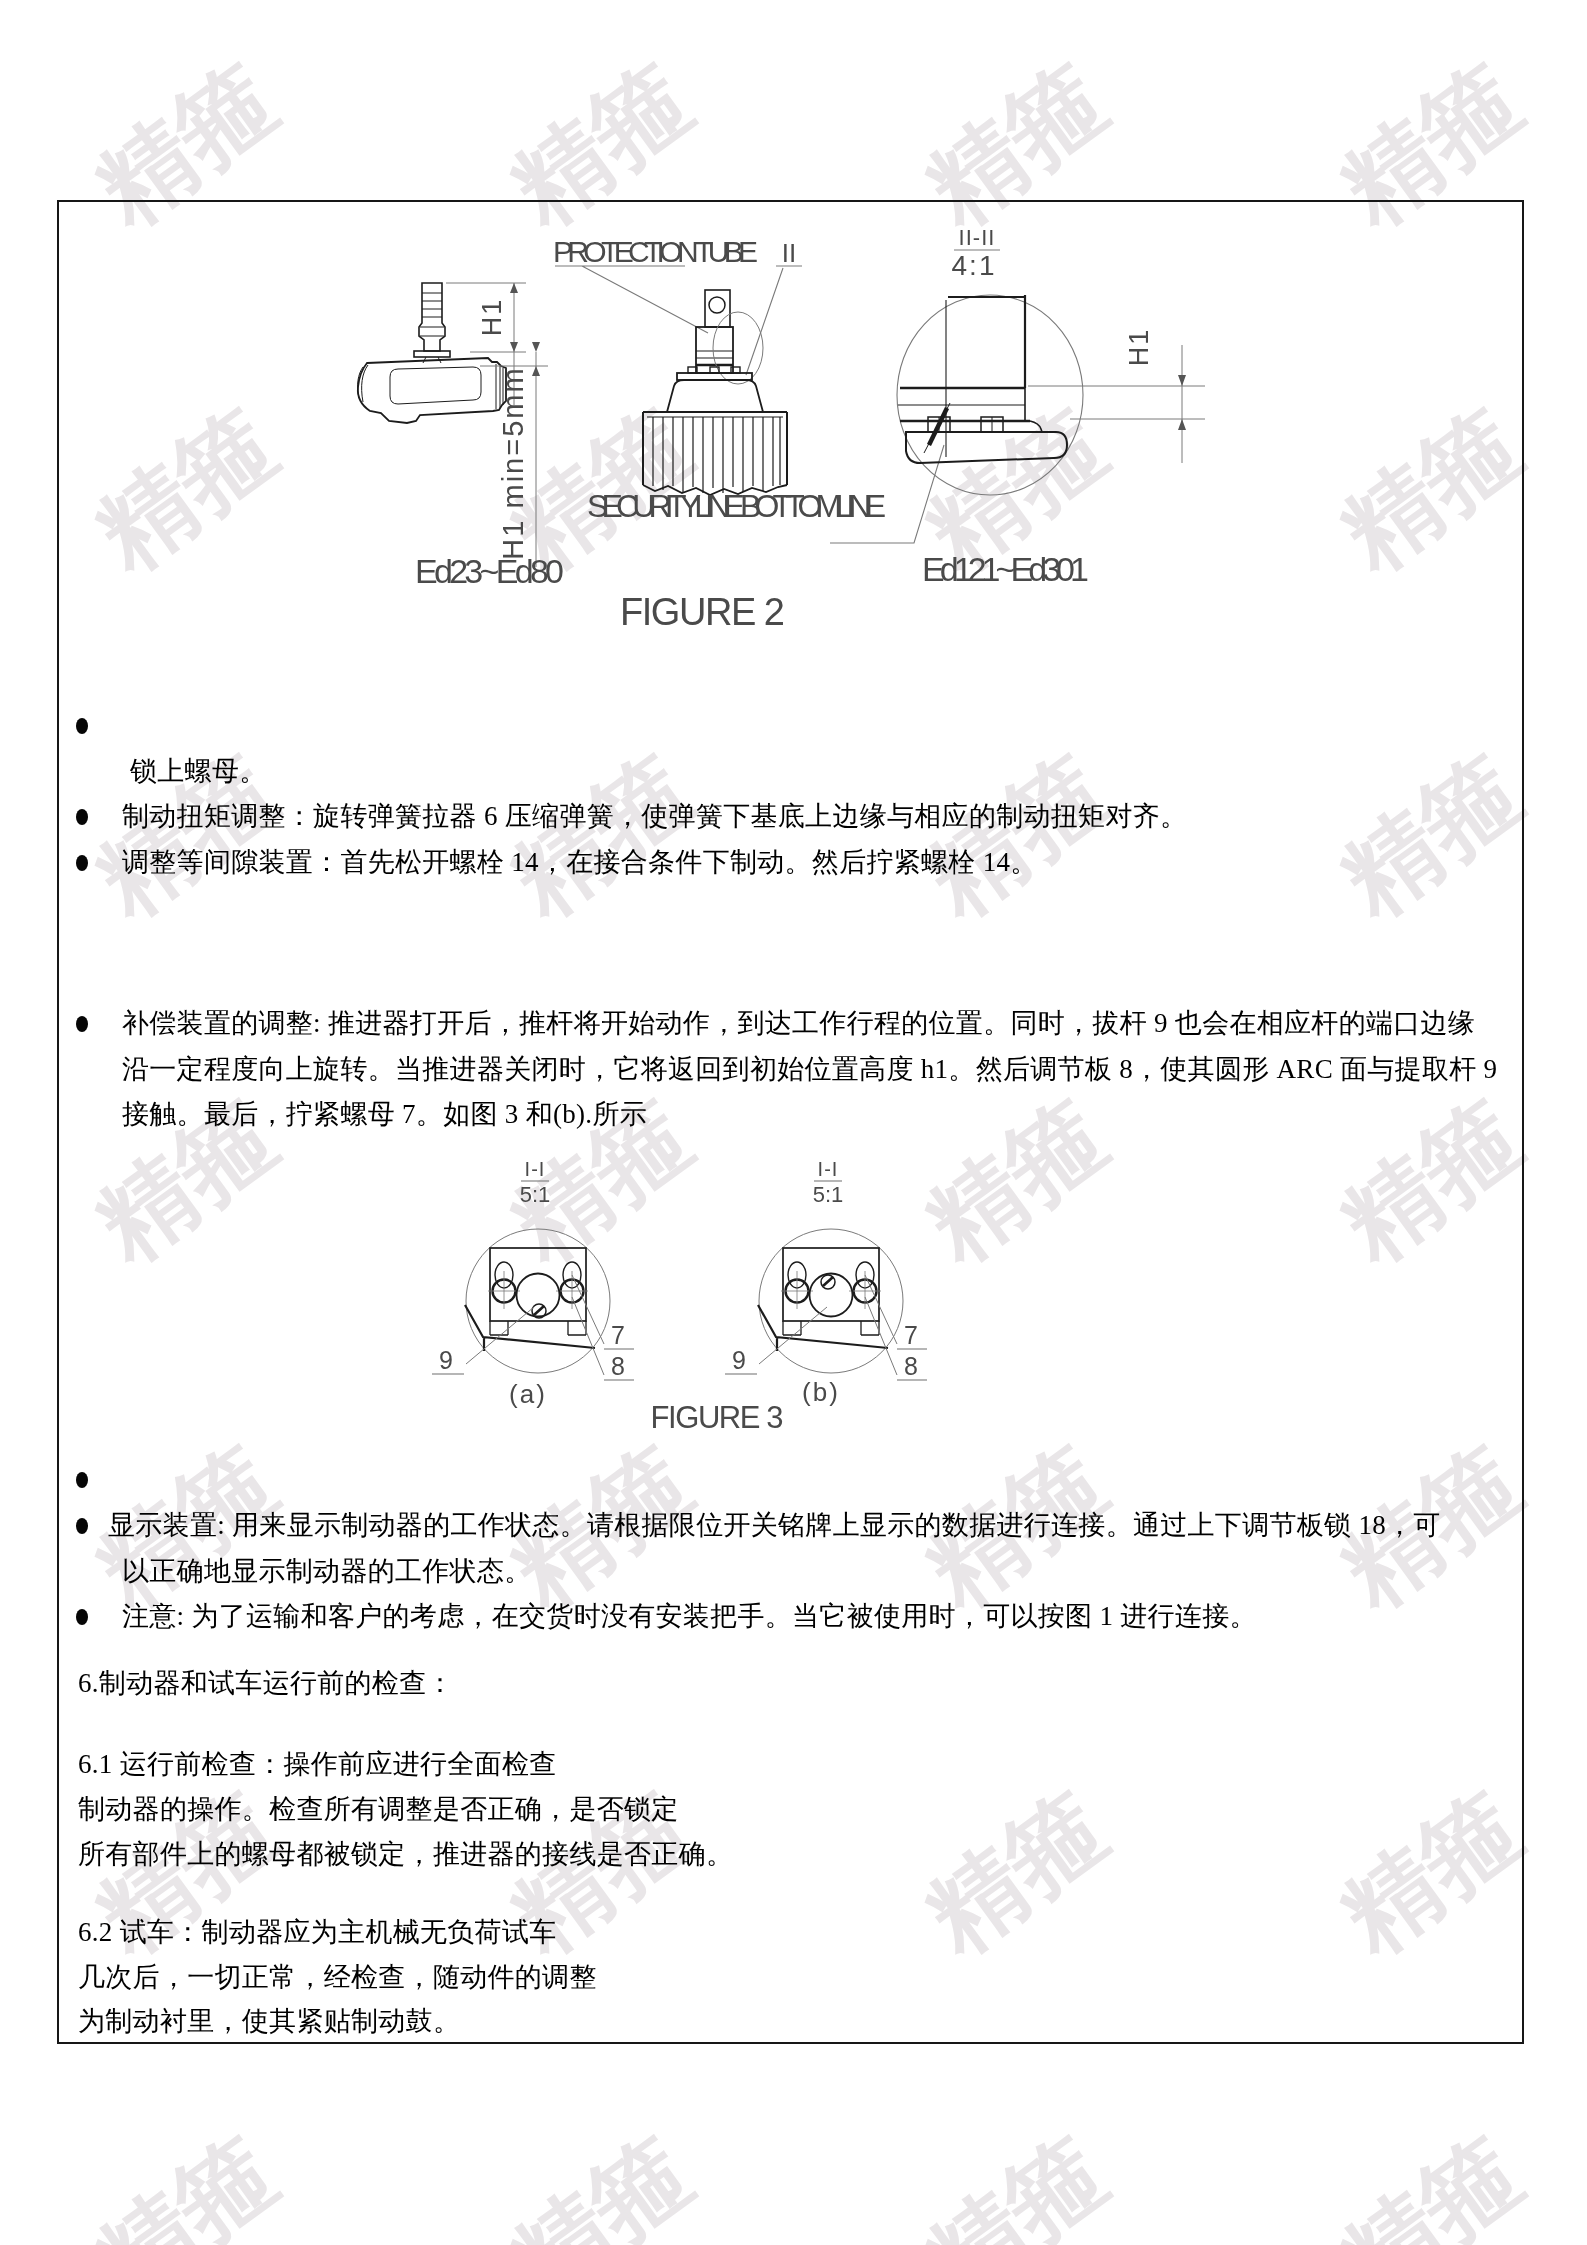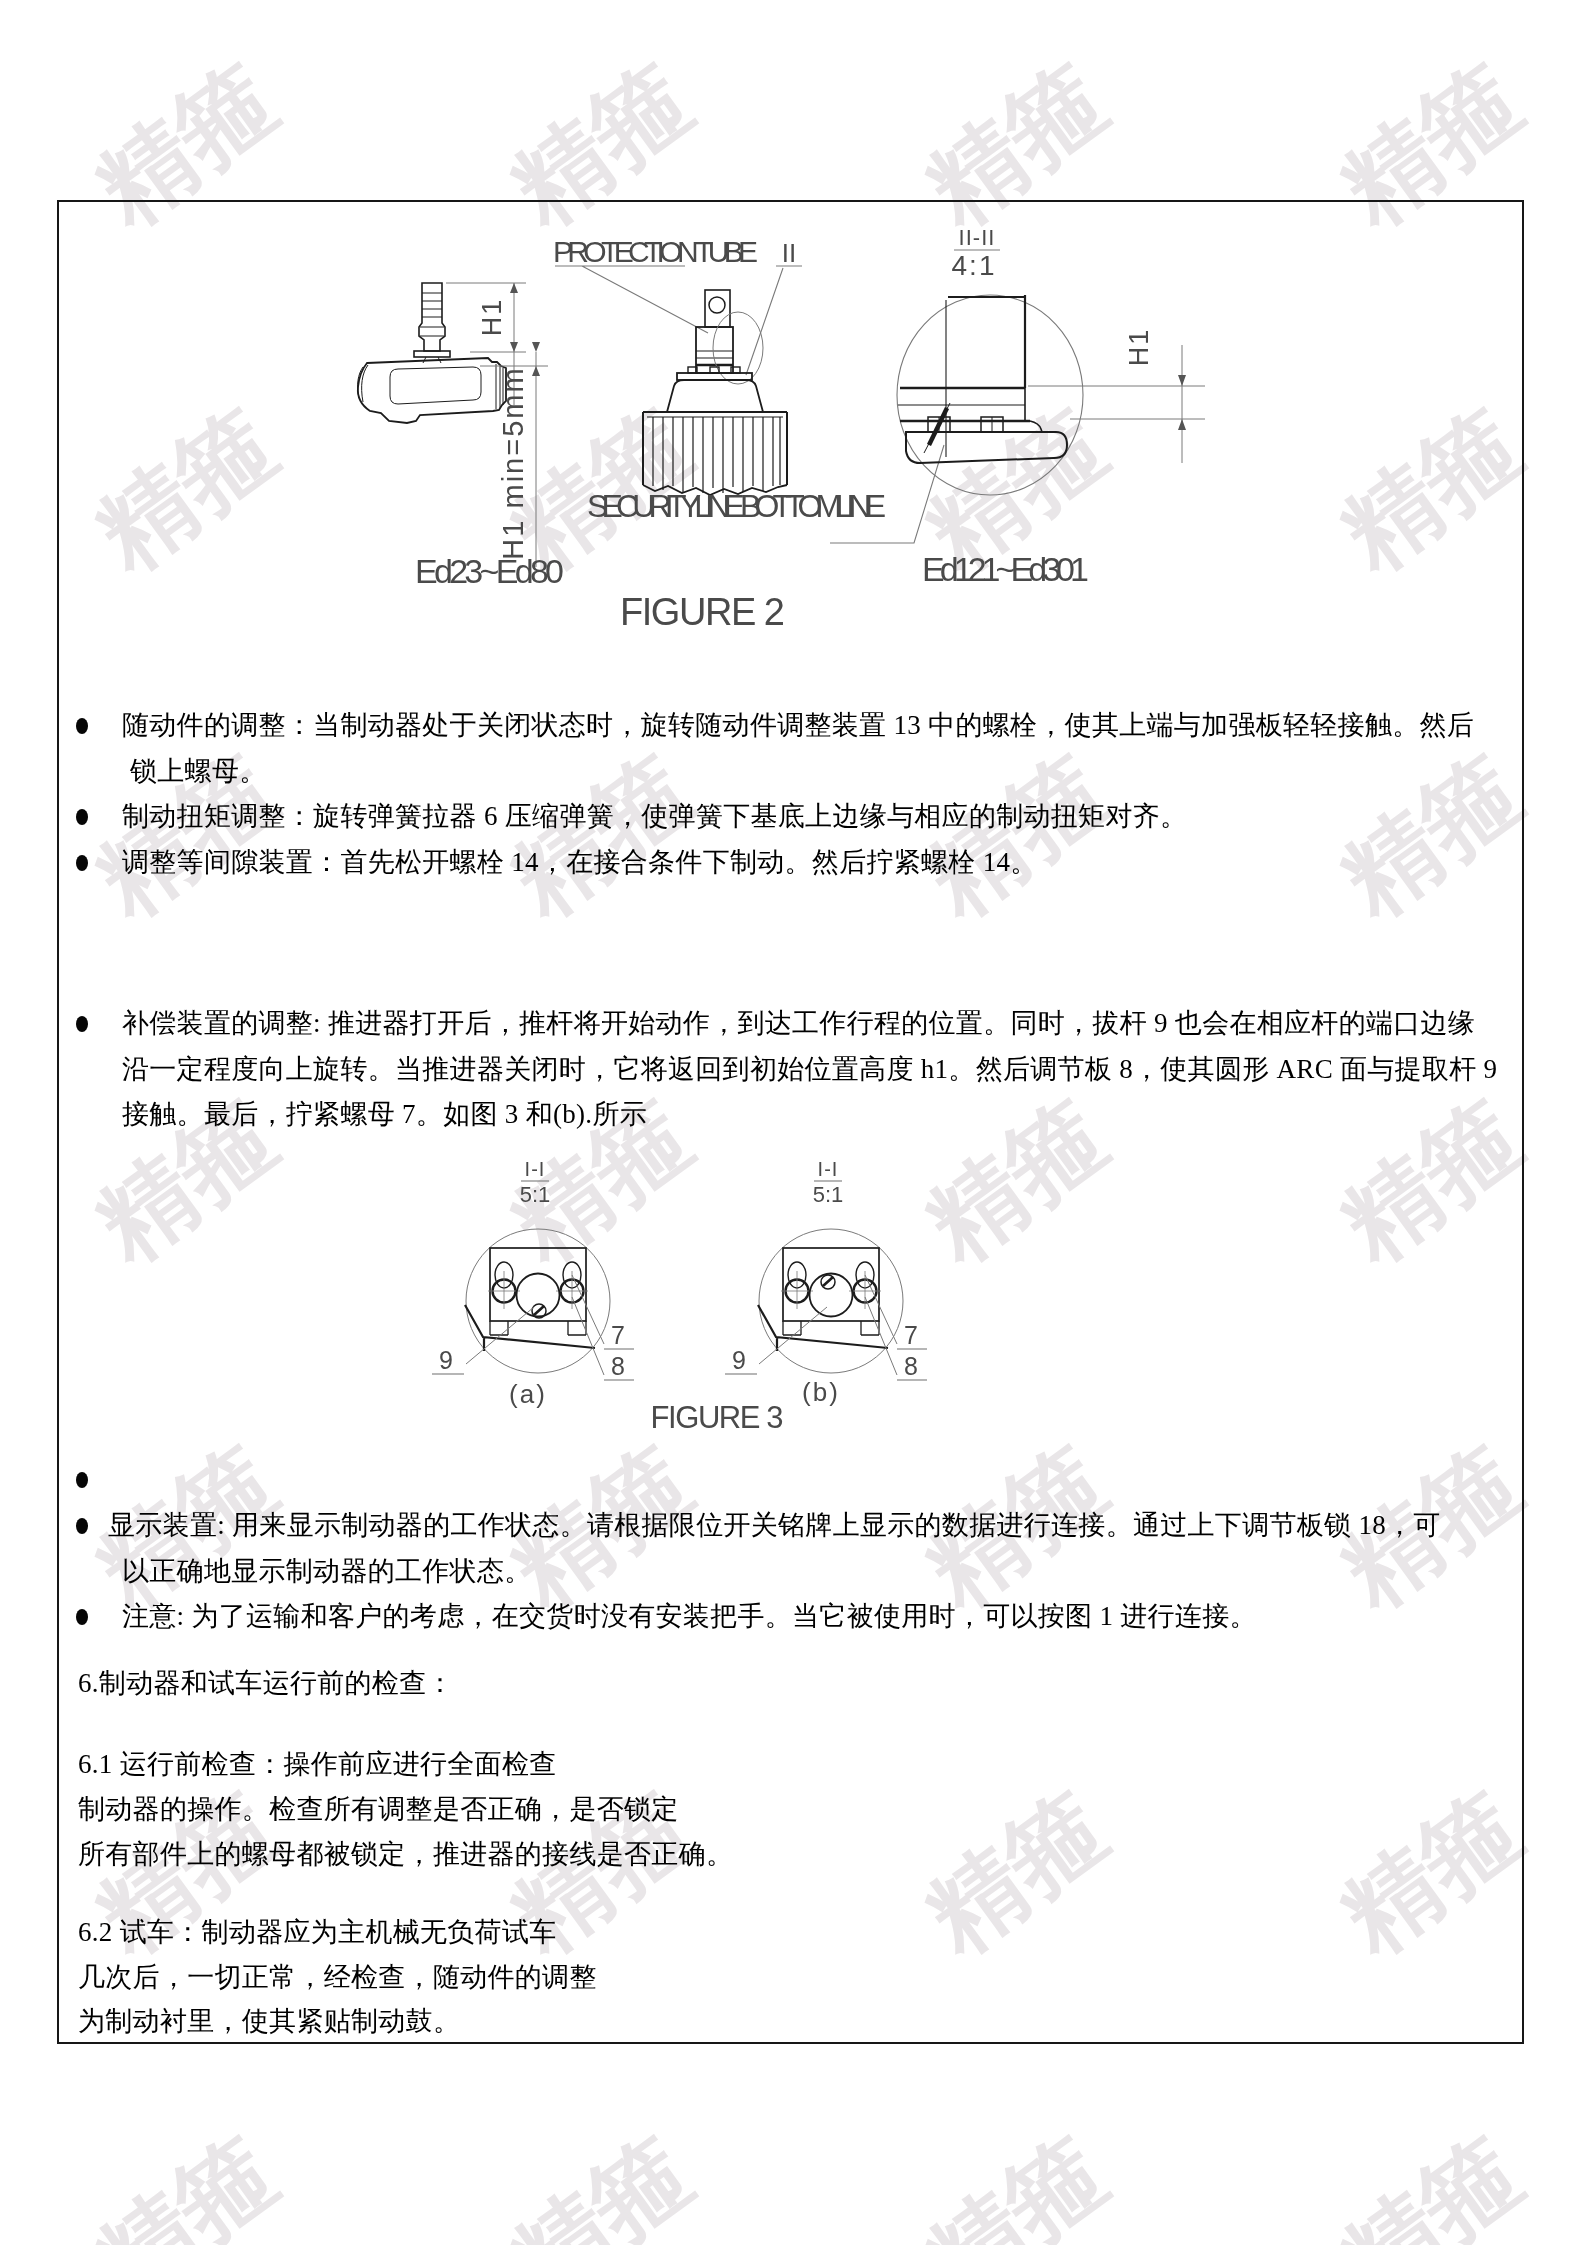--- a/index.html
+++ b/index.html
@@ -181,21 +181,20 @@
       <path class="thin" stroke-width="1.1" d="M517,199 H547"></path>
       <text class="cad" x="531" y="225" text-anchor="middle" font-size="25">8</text>
       <path class="thin" stroke-width="1.1" d="M517,230 H547"></path>
       <text class="cad" x="441" y="251" text-anchor="middle" font-size="26" letter-spacing="2">(b)</text>
     </g>
 
     <text class="cad" x="338" y="278" text-anchor="middle" font-size="31" letter-spacing="2" textLength="135">FIGURE 3</text>
   </svg>
 
   <span class="dot" style="left:76px;top:718px"></span>
-  <div class="tline" style="left:122px;top:710px">随动件的调整：当制动器处于关闭状态时，旋转随动件调整装置 13 中的螺栓，使其上端与加强板轻轻接触。然后</div>
   <div class="tline" style="left:130px;top:756px">锁上螺母。</div>
 
   <span class="dot" style="left:76px;top:809px"></span>
   <div class="tline" style="left:122px;top:801px">制动扭矩调整：旋转弹簧拉器 6 压缩弹簧，使弹簧下基底上边缘与相应的制动扭矩对齐。</div>
 
   <span class="dot" style="left:76px;top:855px"></span>
   <div class="tline" style="left:122px;top:847px">调整等间隙装置：首先松开螺栓 14，在接合条件下制动。然后拧紧螺栓 14。</div>
 
 
   <span class="dot" style="left:76px;top:1016px"></span>

